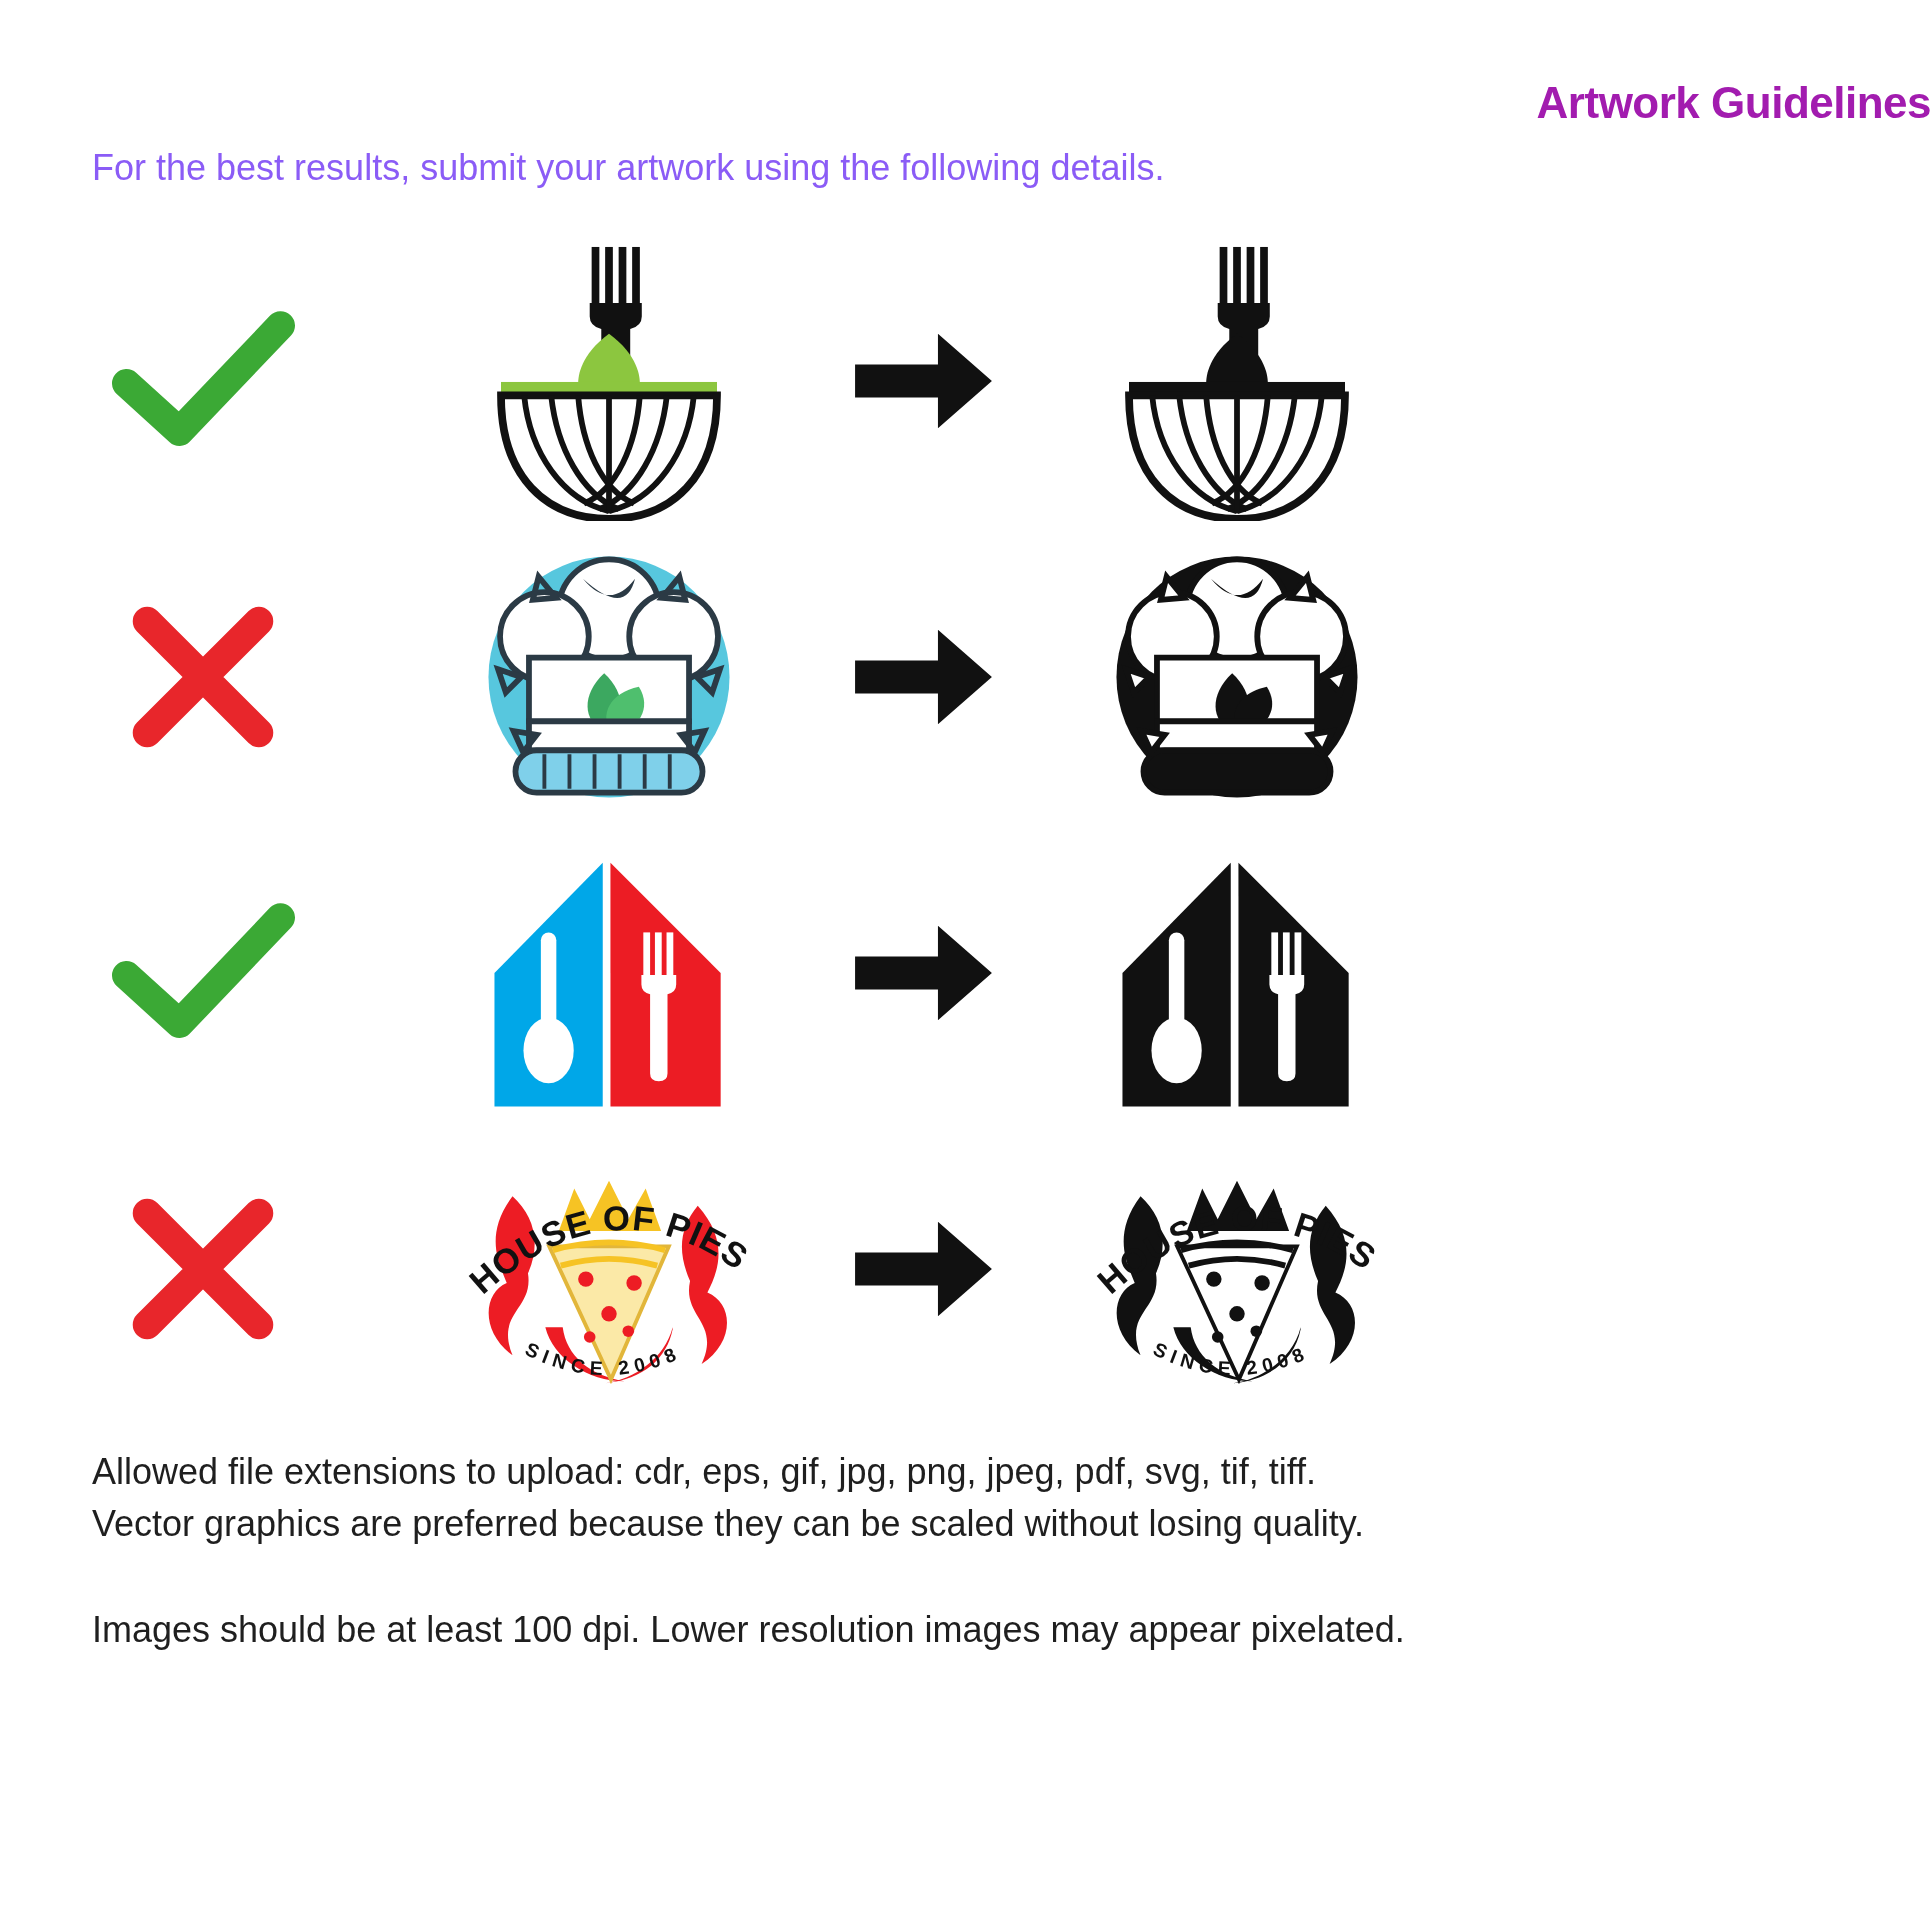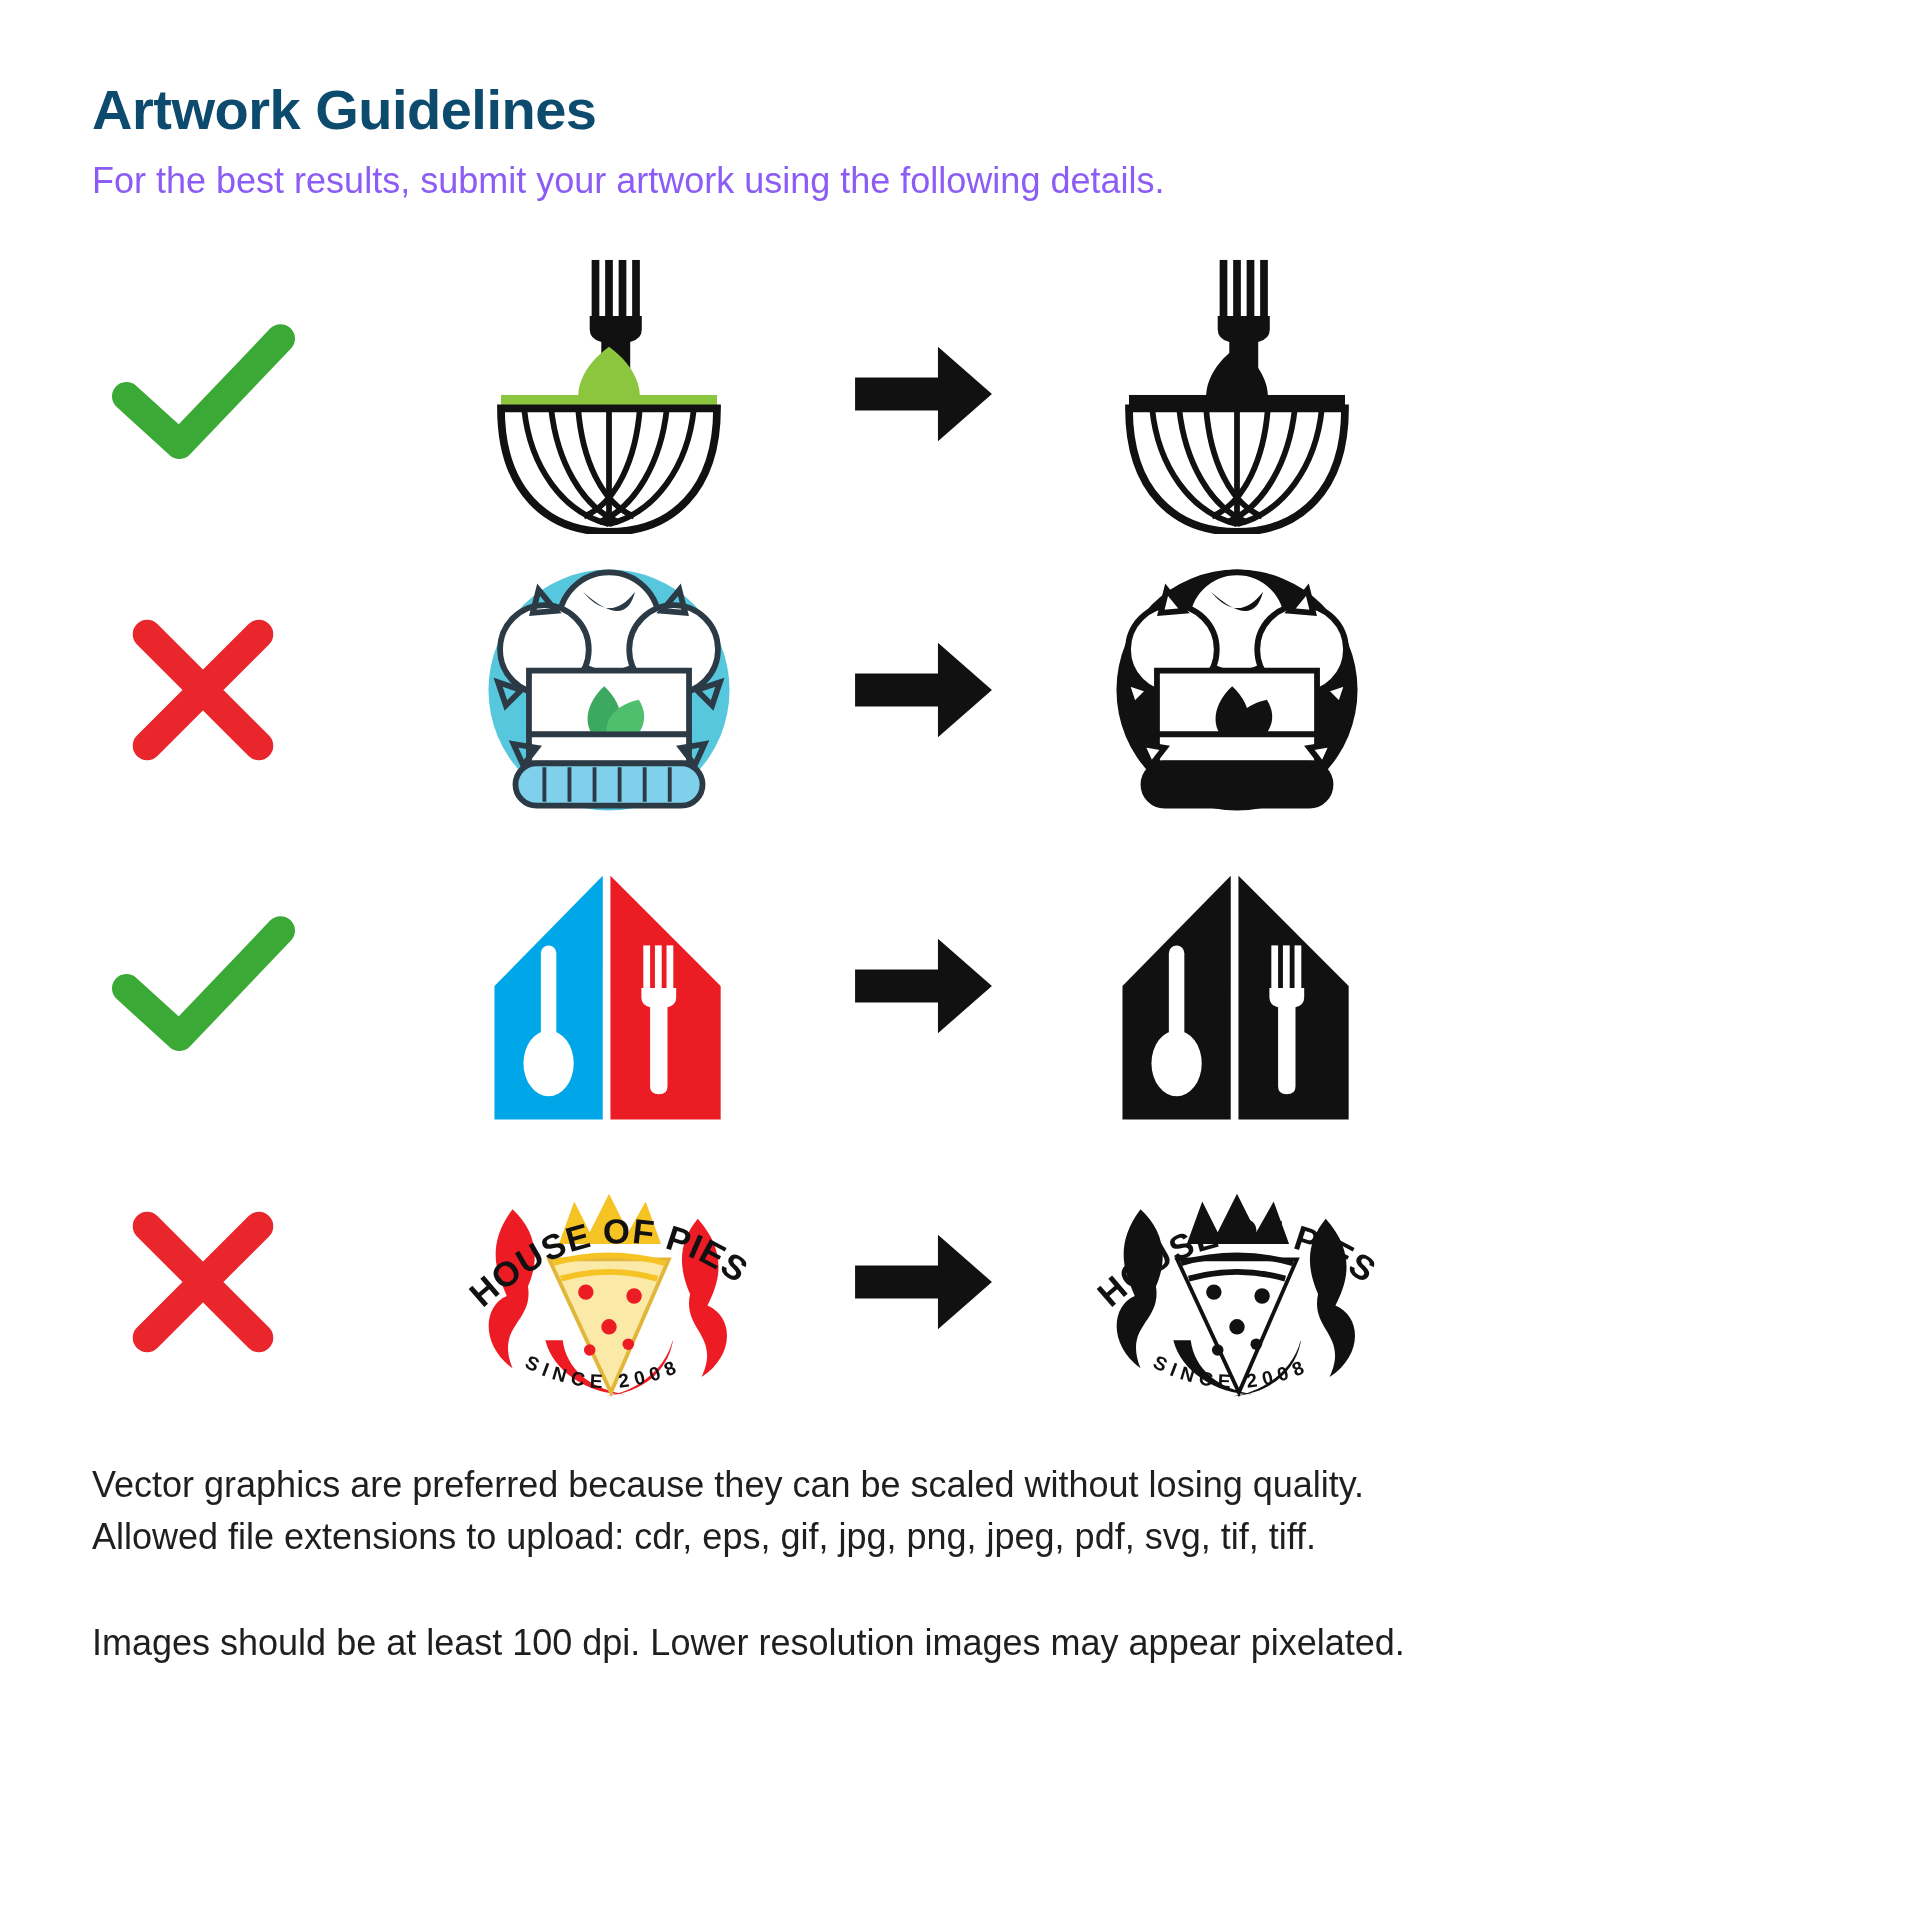--- a/index.html
+++ b/index.html
@@ -16,26 +16,27 @@
     width: 1931px;
     height: 1931px;
     background: #ffffff;
     padding: 0;
     overflow: hidden;
   }
   .header {
     padding: 79px 0 0 92px;
   }
   .title {
-    font-size: 56px;
+    font-size: 44px;
     font-weight: bold;
-    color: #0c4a6e;
+    color: #a21caf;
     letter-spacing: -0.5px;
     margin: 0;
     line-height: 1.1;
+    text-align: right;
   }
   .subtitle {
     font-size: 36px;
     color: #8b5cf6;
     margin: 17.4px 0 0 0;
     line-height: 1.3;
   }
 
   .rows {
     margin-top: 41px;
@@ -375,20 +376,20 @@
           <text font-family="'Liberation Sans', sans-serif" font-size="20" font-weight="bold" fill="#111" letter-spacing="6">
             <textPath href="#arcSinceBw" startOffset="8%">SINCE 2008</textPath>
           </text>
         </svg>
       </div>
     </div>
 
   </div>
 
   <div class="footer">
+    <p>Allowed file extensions to upload: cdr, eps, gif, jpg, png, jpeg, pdf, svg, tif, tiff.</p>
     <p>Vector graphics are preferred because they can be scaled without losing quality.</p>
-    <p>Allowed file extensions to upload: cdr, eps, gif, jpg, png, jpeg, pdf, svg, tif, tiff.</p>
     <div class="gap"></div>
     <p>Images should be at least 100 dpi. Lower resolution images may appear pixelated.</p>
   </div>
 
 </div>
 
 
 </body></html>

